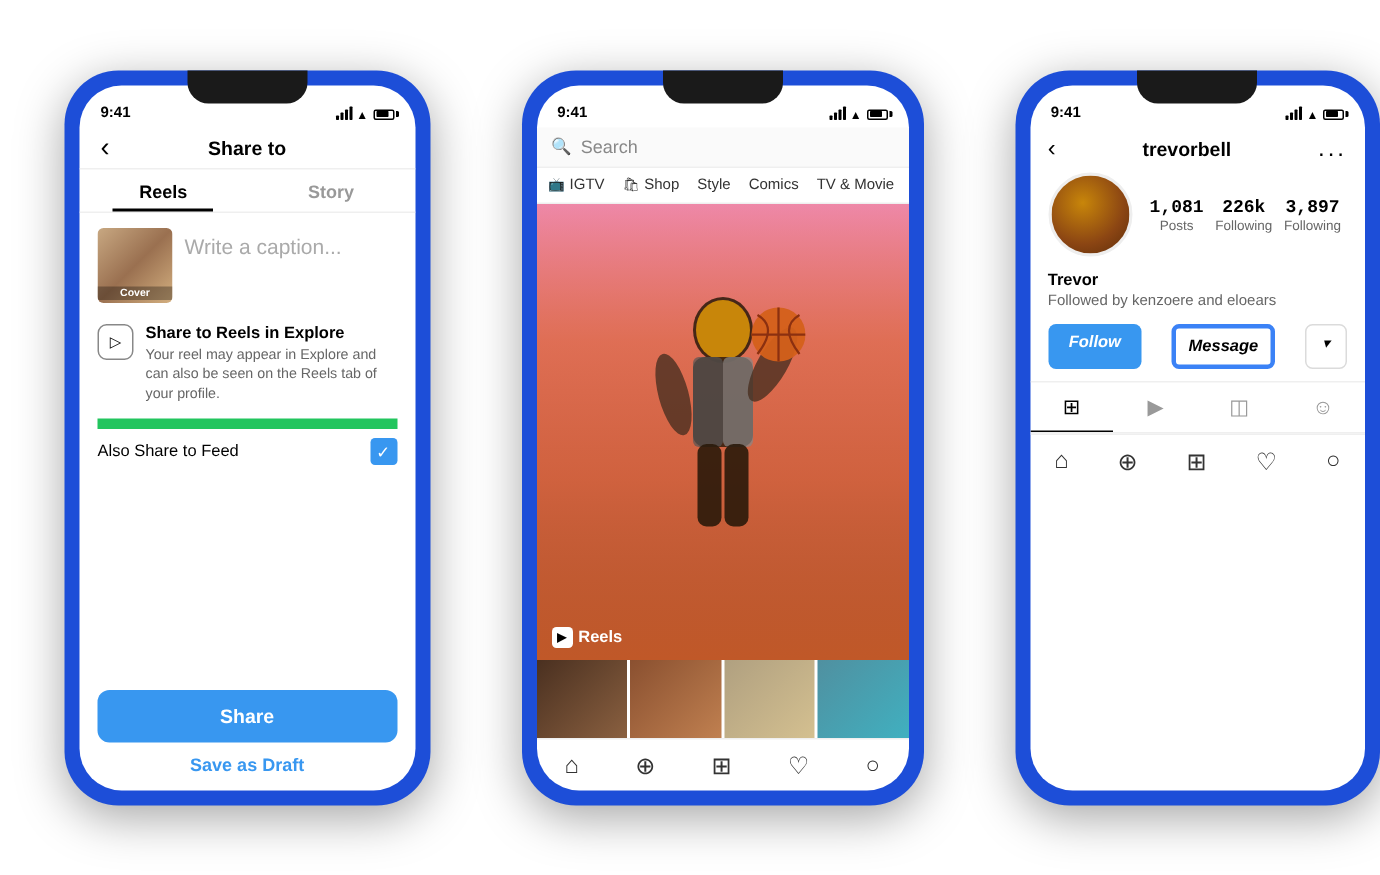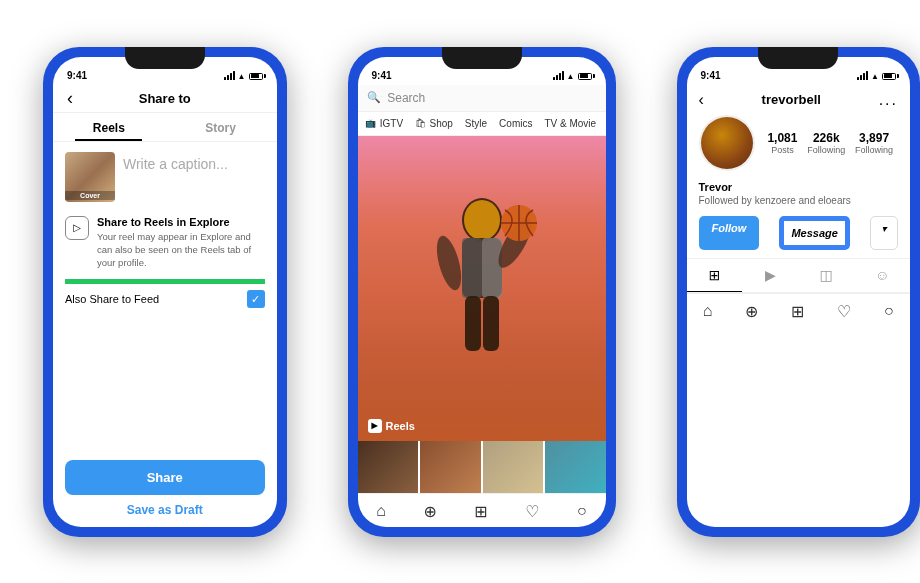--- a/index.html
+++ b/index.html
@@ -169,21 +169,21 @@
       font-size: 10px;
     }
     .p1-share-label { font-size: 11px; font-weight: 600; color: #000; }
     .p1-share-desc { font-size: 9.5px; color: #666; margin-top: 2px; line-height: 1.4; }
     .p1-also-feed {
       display: flex;
       align-items: center;
       justify-content: space-between;
       margin-top: 10px;
       padding: 6px 0;
-      border-top: 5px solid #22c55e;
+      border-top: 7px solid #22c55e;
     }
     .p1-also-label { font-size: 11px; color: #000; }
     .p1-check {
       width: 18px;
       height: 18px;
       background: #3897f0;
       border-radius: 3px;
       display: flex;
       align-items: center;
       justify-content: center;
@@ -337,21 +337,21 @@
       width: 100%;
       height: 100%;
       background: radial-gradient(circle at 40% 35%, #c8860a, #8b4513 60%, #5c2d0a);
     }
     .p3-stats {
       display: flex;
       flex: 1;
       justify-content: space-around;
     }
     .p3-stat { text-align: center; }
-    .p3-stat-num { font-size: 12px; font-weight: 700; }
+    .p3-stat-num { font-size: 12px; font-weight: 700; font-family: Liberation Mono, monospace; }
     .p3-stat-label { font-size: 9px; color: #666; }
     .p3-bio {
       padding: 0 12px 4px;
       flex-shrink: 0;
     }
     .p3-name { font-size: 11px; font-weight: 700; }
     .p3-followed { font-size: 10px; color: #666; margin-top: 2px; }
     .p3-actions {
       display: flex;
       gap: 20px;
@@ -364,21 +364,21 @@
       background: #3897f0;
       color: #fff;
       text-align: center;
       padding: 6px;
       border-radius: 5px;
       font-size: 11px;
       font-weight: 600;
     }
     .p3-message-btn {
       flex: 1;
-      border: 5px solid #3b82f6;
+      border: 3px solid #3b82f6;
       text-align: center;
       padding: 6px;
       border-radius: 5px;
       font-size: 11px;
       font-weight: 600;
       color: #000;
     }
     .p3-dropdown-btn {
       width: 28px;
       border: 1px solid #dbdbdb;

